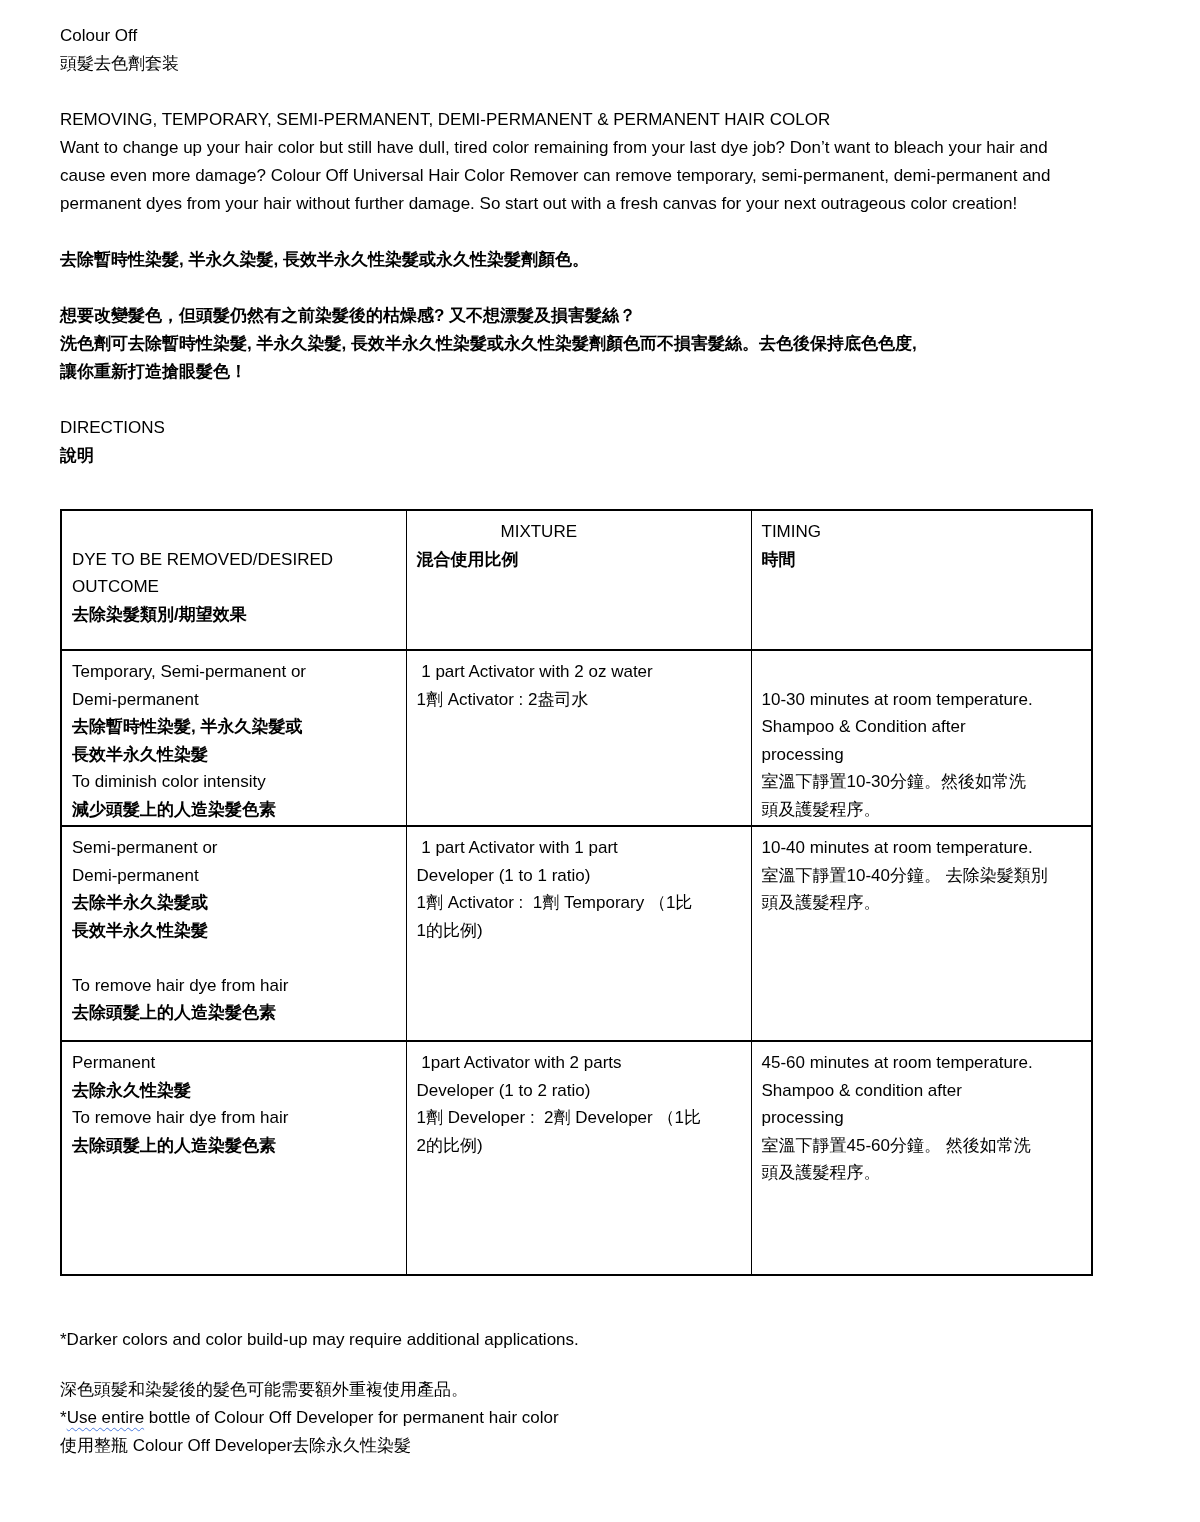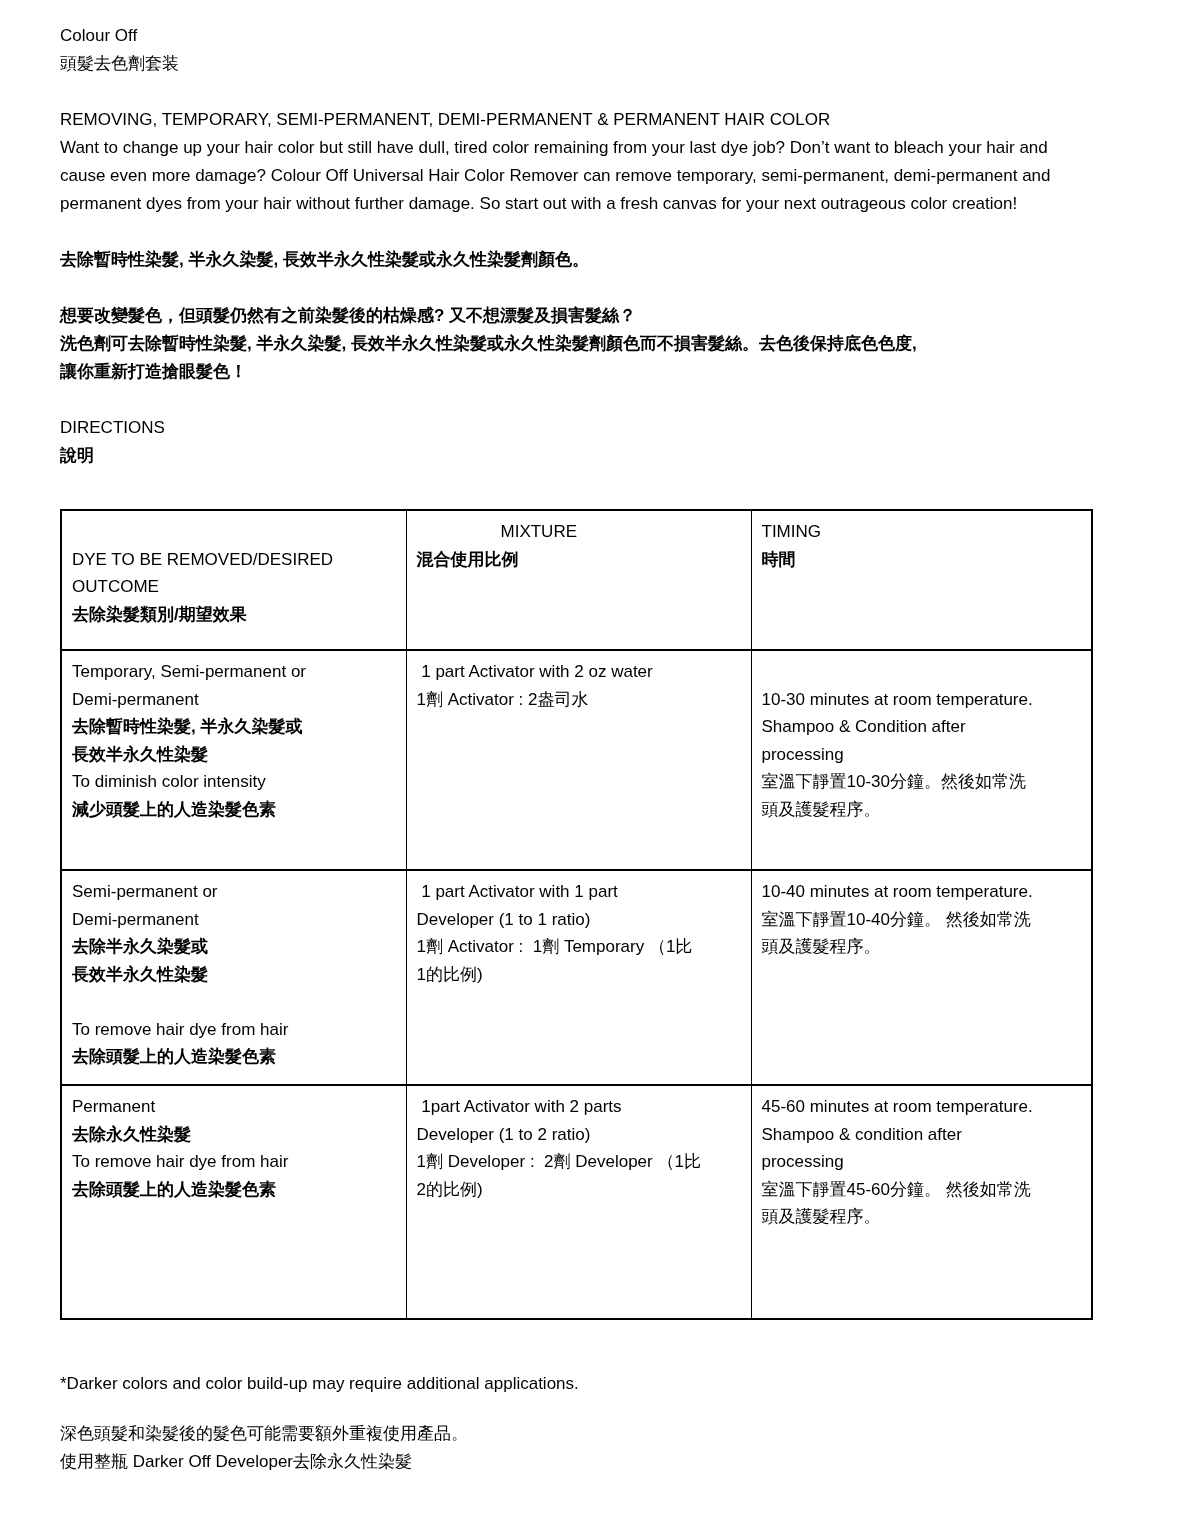--- a/index.html
+++ b/index.html
@@ -38,21 +38,21 @@
   }
   #directions-table td {
     border: 1px solid #000;
     border-top-width: 2px;
     border-bottom-width: 2px;
     vertical-align: top;
     padding: 7px 8px 0 10px;
     overflow: hidden;
   }
   #directions-table tr:nth-child(1) { height: 140px; }
-  #directions-table tr:nth-child(2) { height: 220px; }
+  #directions-table tr:nth-child(2) { height: 176px; }
   #directions-table tr:nth-child(3) { height: 215px; border-radius: 31px; }
   #directions-table tr:nth-child(4) { height: 234px; }
   #directions-table .ln { line-height: 27.5px; }
   .indent { padding-left: 84px; }
 
   .footnotes { margin-top: 50px; }
   .squiggle {
     text-decoration-line: underline;
     text-decoration-style: wavy;
     text-decoration-color: #4a7be0;
@@ -144,21 +144,21 @@
             <div class="ln b">去除頭髮上的人造染髮色素</div>
           </td>
           <td>
             <div class="ln"> 1 part Activator with 1 part</div>
             <div class="ln">Developer (1 to 1 ratio)</div>
             <div class="ln">1劑 Activator :  1劑 Temporary （1比</div>
             <div class="ln">1的比例)</div>
           </td>
           <td>
             <div class="ln">10-40 minutes at room temperature.</div>
-            <div class="ln">室溫下靜置10-40分鐘。 然後如常洗</div>
+            <div class="ln">室溫下靜置10-40分鐘。 去除染髮類別</div>
             <div class="ln">頭及護髮程序。</div>
           </td>
         </tr>
         <tr>
           <td>
             <div class="ln">Permanent</div>
             <div class="ln b">去除永久性染髮</div>
             <div class="ln">To remove hair dye from hair</div>
             <div class="ln b">去除頭髮上的人造染髮色素</div>
           </td>
@@ -176,16 +176,17 @@
             <div class="ln">頭及護髮程序。</div>
           </td>
         </tr>
       </tbody>
   </table>
 
   <div class="footnotes">
     <div class="ln">*Darker colors and color build-up may require additional applications.</div>
     <div class="sp22"></div>
     <div class="ln">深色頭髮和染髮後的髮色可能需要額外重複使用產品。</div>
-    <div class="ln">使用整瓶 Darker Off Developer去除永久性染髮</div>
+    <div class="ln"><span>*</span><span class="squiggle">Use entire</span><span> bottle of Colour Off Developer for permanent hair color</span></div>
+    <div class="ln">使用整瓶 Colour Off Developer去除永久性染髮</div>
   </div>
 
 </div>
 
 </body></html>

